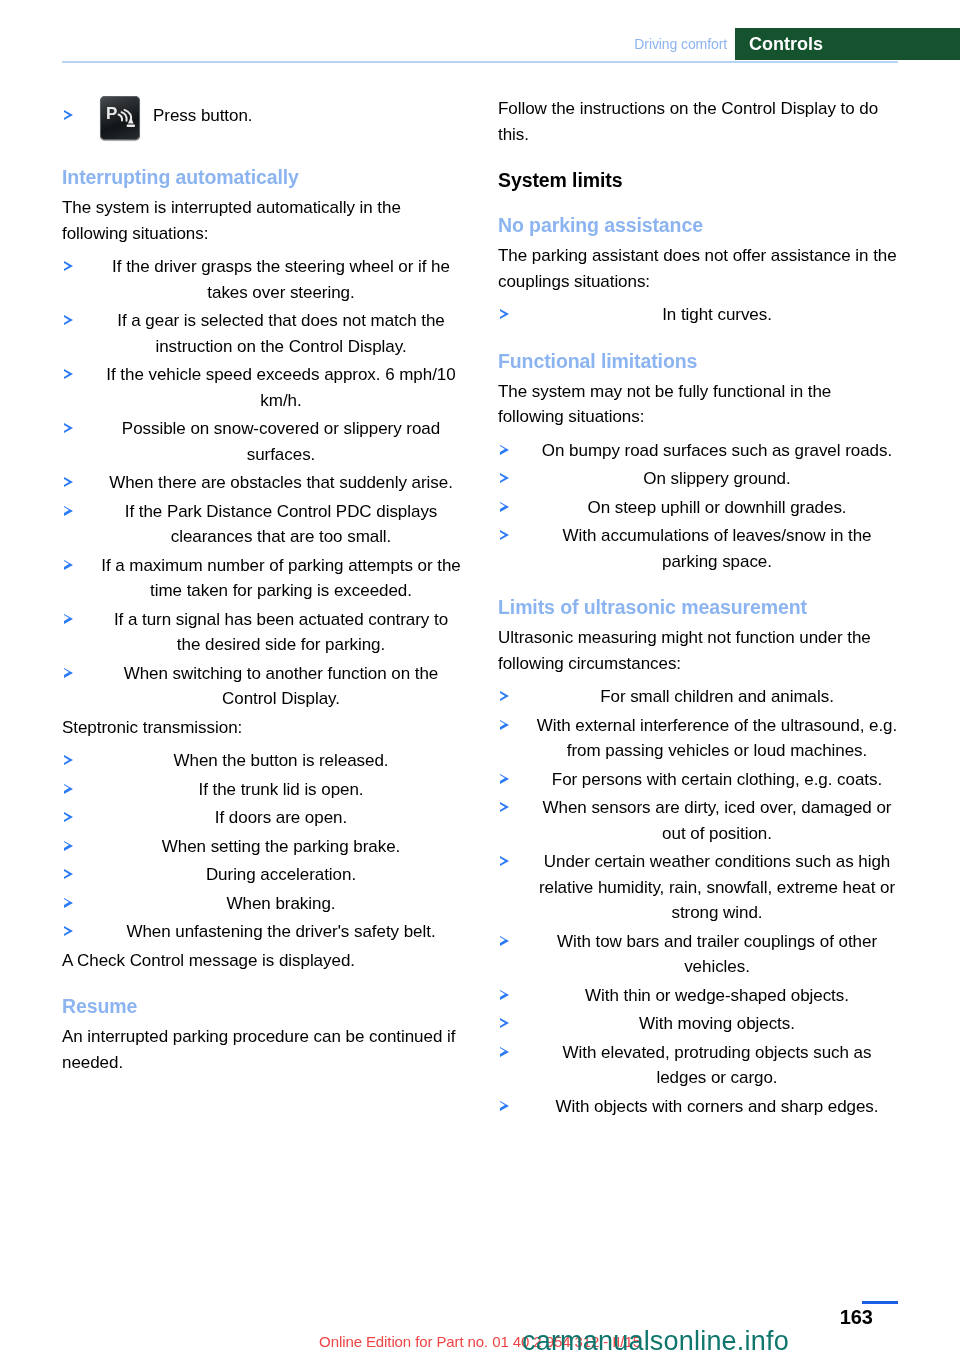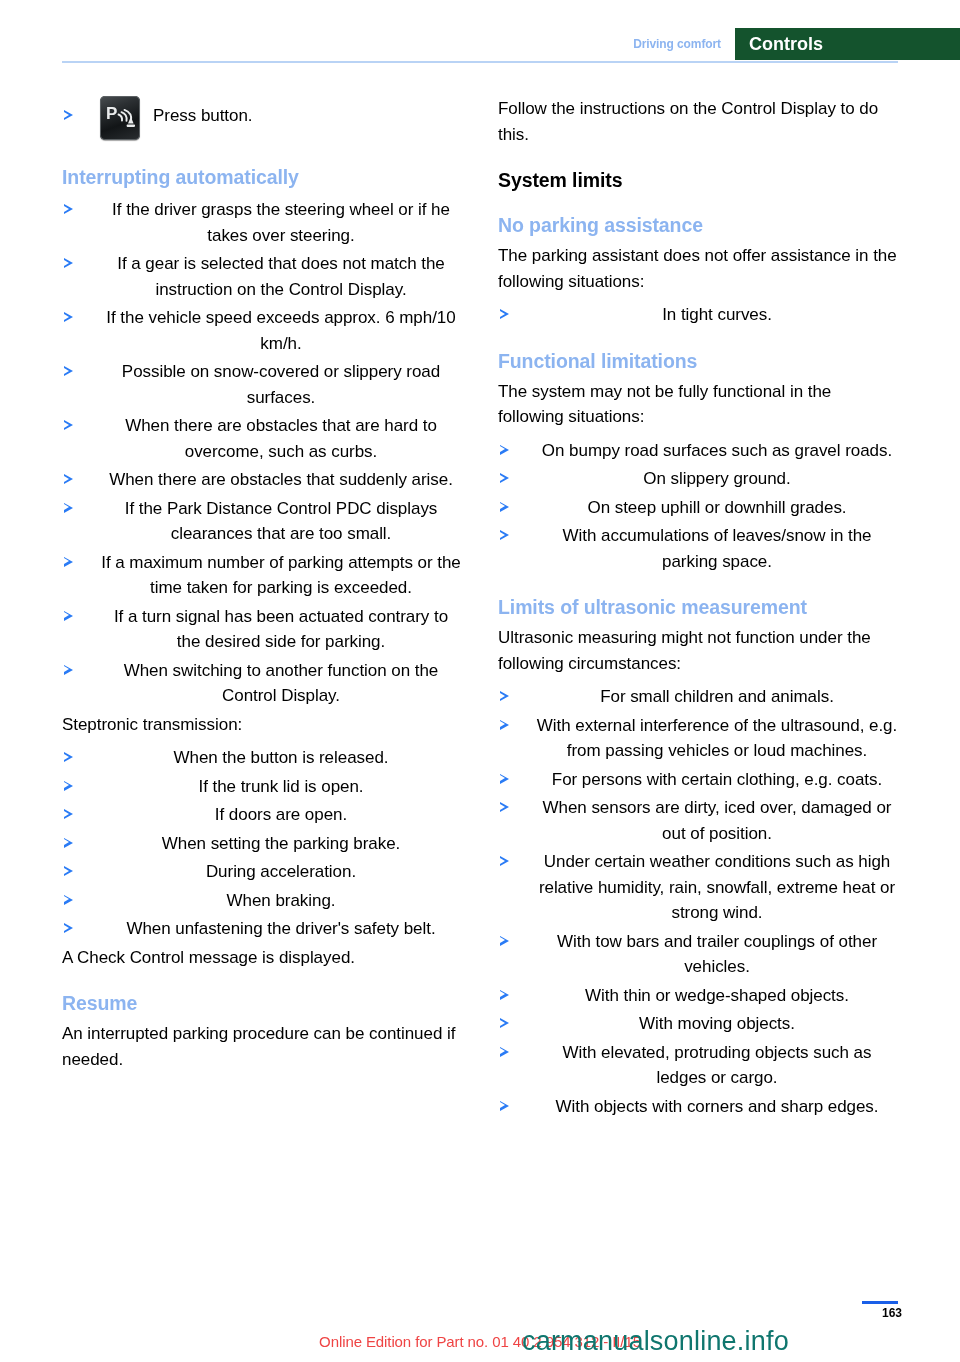--- a/index.html
+++ b/index.html
@@ -22,24 +22,24 @@
     top: 28px;
     left: 0;
     width: 960px;
     height: 32px;
     display: flex;
     justify-content: flex-end;
     align-items: stretch;
   }
   .header-chapter {
     color: #8cb4f0;
-    font-size: 12px;
-    font-weight: bold;
+    font-size: 14px;
+    font-weight: normal;
     line-height: 32px;
-    padding: 0 14px 0 0;
+    padding: 0 8px 0 0;
     white-space: nowrap;
     letter-spacing: -0.1px;
   }
   .header-section {
     background: #14532d;
     color: #ffffff;
     font-size: 18px;
     font-weight: bold;
     line-height: 32px;
     padding: 0 10px 0 14px;
@@ -160,25 +160,25 @@
   .footer-rule {
     position: absolute;
     left: 862px;
     top: 1301px;
     width: 36px;
     height: 3px;
     background: #1a5fe8;
   }
   .page-number {
     position: absolute;
-    left: 856px;
+    left: 827px;
     top: 1306px;
     width: 46px;
     text-align: right;
-    font-size: 12px;
+    font-size: 20px;
     font-weight: bold;
     color: #000000;
   }
   .edition {
     position: absolute;
     left: 0;
     top: 1333px;
     width: 960px;
     text-align: center;
     font-size: 15px;
@@ -219,27 +219,27 @@
             <path d="M24.5 13.9 C29.5 15.7 31.9 19.7 31.1 25.1"></path>
           </g>
           <path d="M28.0 27.5 L33.6 27.5 L30.8 20.8 Z" fill="#e9ebec"></path>
           <rect x="26.6" y="28.6" width="8.4" height="2.3" rx="0.8" fill="#e9ebec"></rect>
         </svg>
       </span>
       <span class="label">Press button.</span>
     </div>
 
     <div class="h3">Interrupting automatically</div>
+    <p class="body">The system is interrupted automatically in the following situations:</p>
 
     <ul class="bullets">
       <li><span class="tri"></span><span>If the driver grasps the steering wheel or if he takes over steering.</span></li>
       <li><span class="tri"></span><span>If a gear is selected that does not match the instruction on the Control Display.</span></li>
       <li><span class="tri"></span><span>If the vehicle speed exceeds approx. 6 mph/10 km/h.</span></li>
       <li><span class="tri"></span><span>Possible on snow-covered or slippery road surfaces.</span></li>
-      <li><span class="tri"></span><span>When there are obstacles that are hard to overcome, such as curbs.</span></li>
       <li><span class="tri"></span><span>When there are obstacles that suddenly arise.</span></li>
       <li><span class="tri"></span><span>If the Park Distance Control PDC displays clearances that are too small.</span></li>
       <li><span class="tri"></span><span>If a maximum number of parking attempts or the time taken for parking is exceeded.</span></li>
       <li><span class="tri"></span><span>If a turn signal has been actuated contrary to the desired side for parking.</span></li>
       <li><span class="tri"></span><span>When switching to another function on the Control Display.</span></li>
     </ul>
 
     <p class="body">Steptronic transmission:</p>
 
     <ul class="bullets">
@@ -258,21 +258,21 @@
     <p class="body">An interrupted parking procedure can be continued if needed.</p>
   </div>
 
   <div class="col">
 
     <p class="body">Follow the instructions on the Control Display to do this.</p>
 
     <div class="h2">System limits</div>
 
     <div class="h3">No parking assistance</div>
-    <p class="body">The parking assistant does not offer assistance in the following situations:</p>
+    <p class="body">The parking assistant does not offer assistance in the couplings situations:</p>
     <ul class="bullets">
       <li><span class="tri"></span><span>In tight curves.</span></li>
     </ul>
 
     <div class="h3">Functional limitations</div>
     <p class="body">The system may not be fully functional in the following situations:</p>
     <ul class="bullets">
       <li><span class="tri"></span><span>On bumpy road surfaces such as gravel roads.</span></li>
       <li><span class="tri"></span><span>On slippery ground.</span></li>
       <li><span class="tri"></span><span>On steep uphill or downhill grades.</span></li>

